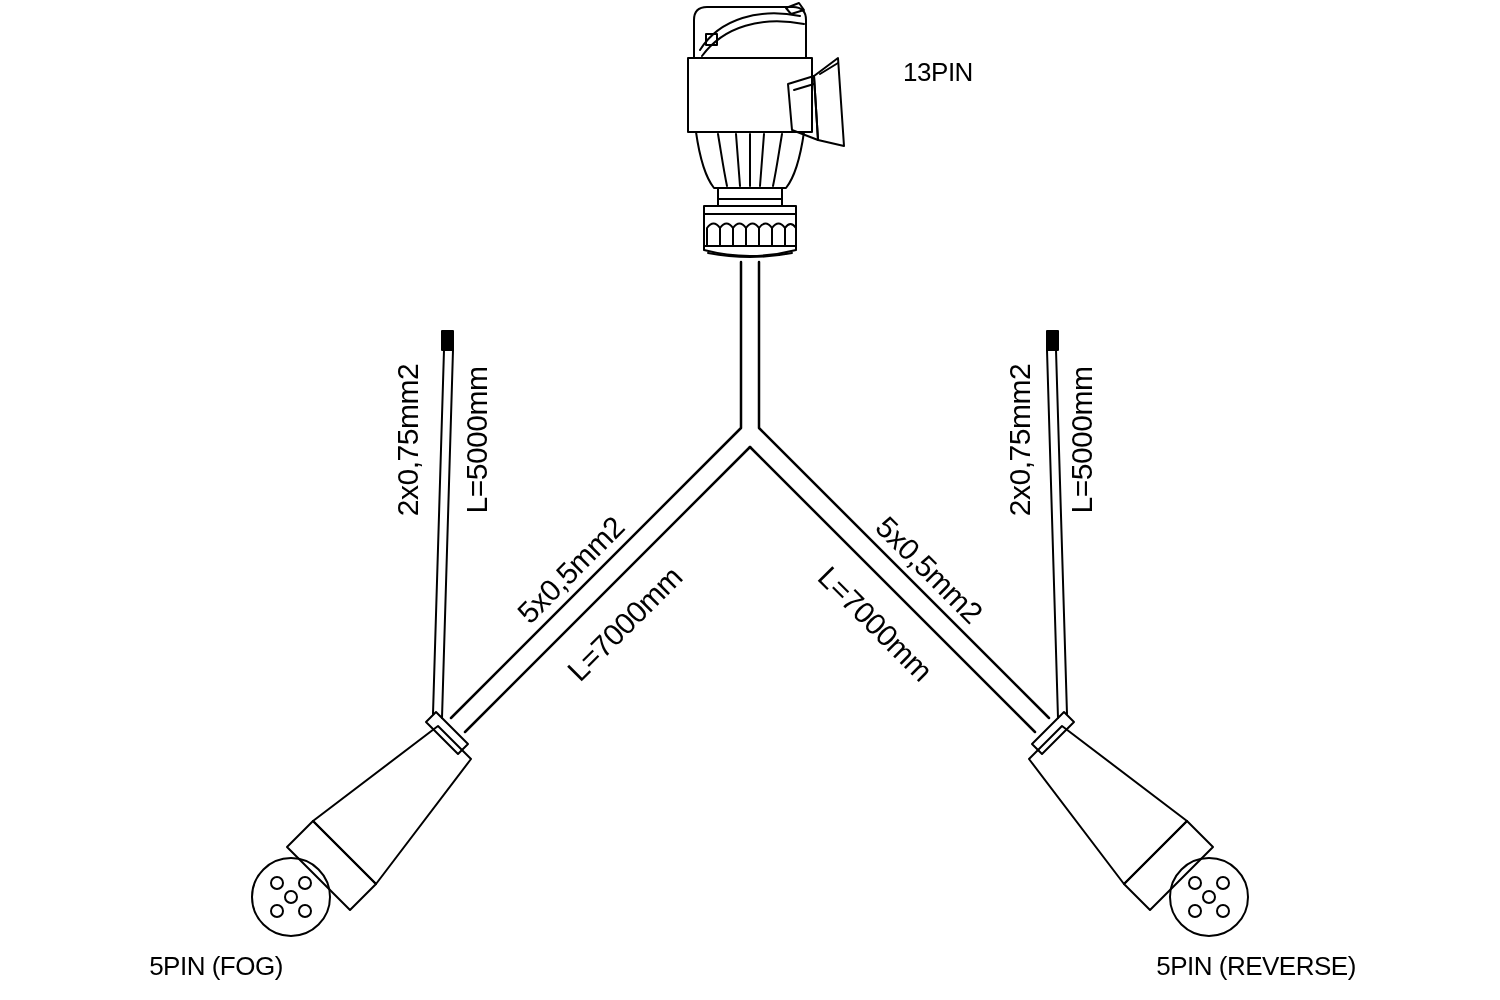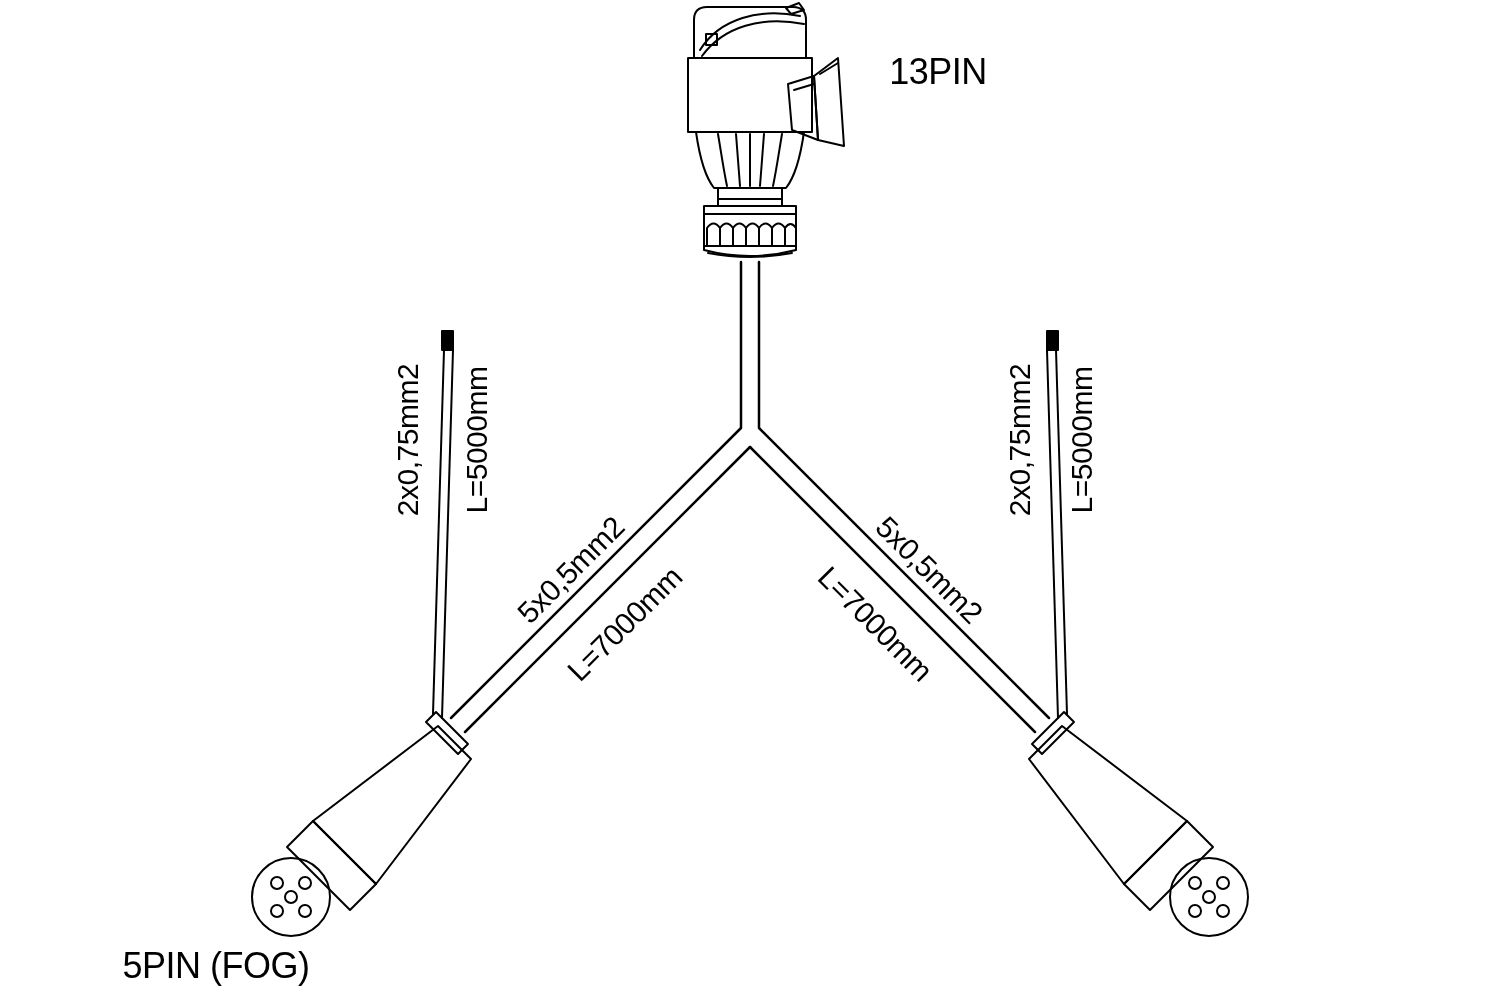--- a/index.html
+++ b/index.html
@@ -13,21 +13,21 @@
   }
   svg{position:absolute;left:0;top:0;}
   .lbl{
     position:absolute;
     white-space:nowrap;
     font-weight:500;
     letter-spacing:-0.5px;
     color:#000;
     transform:translate(-50%,-50%);
   }
-  .lbl-big{font-size:36px;}
+  .lbl-big{font-size:26px;}
   .lbl-med{font-size:30px;}
   .rot-n90{transform:translate(-50%,-50%) rotate(-90deg);}
   .rot-n45{transform:translate(-50%,-50%) rotate(-45deg);}
   .rot-p45{transform:translate(-50%,-50%) rotate(45deg);}
 </style>
 </head>
 <body>
 
 <div id="stage">
 
@@ -122,14 +122,15 @@
   <div class="lbl lbl-med rot-n45" style="left:571px;top:570px;">5x0,5mm2</div>
   <div class="lbl lbl-med rot-n45" style="left:625px;top:624px;">L=7000mm</div>
 
   <div class="lbl lbl-med rot-p45" style="left:929px;top:570px;">5x0,5mm2</div>
   <div class="lbl lbl-med rot-p45" style="left:875px;top:624px;">L=7000mm</div>
 
   <div class="lbl lbl-med rot-n90" style="left:1020px;top:440px;">2x0,75mm2</div>
   <div class="lbl lbl-med rot-n90" style="left:1082px;top:440px;">L=5000mm</div>
 
   <div class="lbl lbl-big" style="left:216px;top:966px;">5PIN (FOG)</div>
+  <div class="lbl lbl-big" style="left:1256px;top:966px;">5PIN (REVERSE)</div>
 
 </div>
 
 </body></html>

